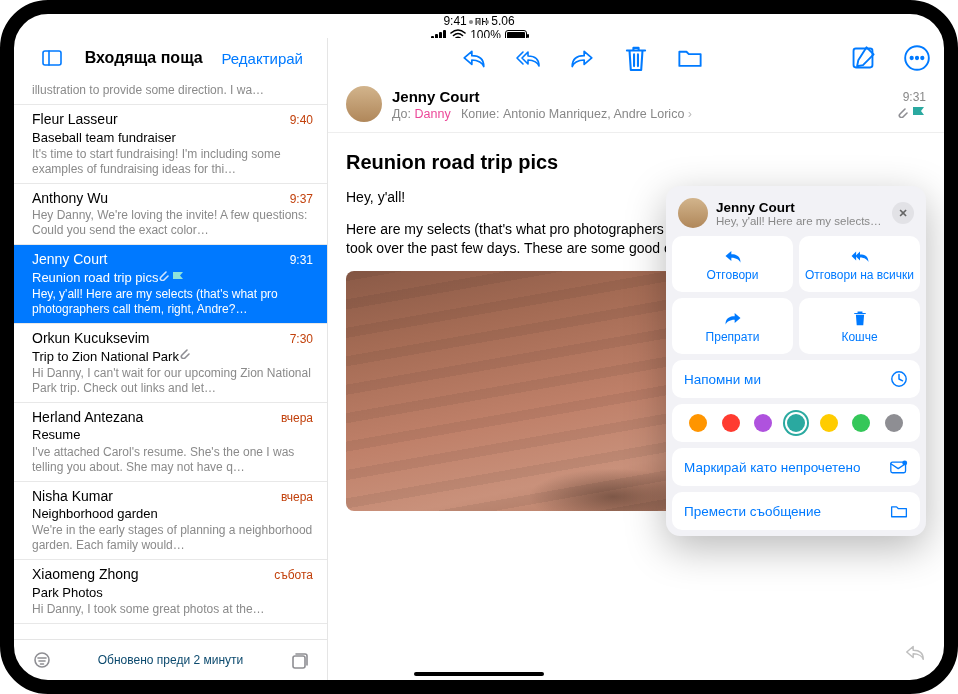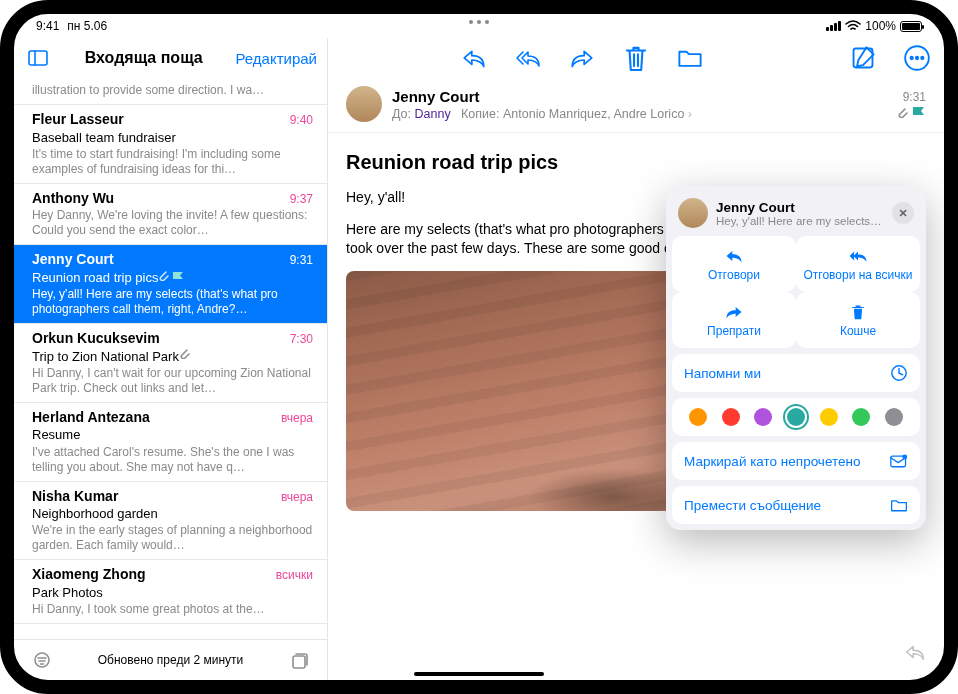--- a/index.html
+++ b/index.html
@@ -1,67 +1,67 @@
 <!DOCTYPE html>
 <html><head>
 <meta charset="utf-8">
 <style>
   * { box-sizing: border-box; margin: 0; padding: 0; font-family: -apple-system, "Helvetica Neue", Arial, sans-serif; }
   body { width: 958px; height: 694px; background: #fff; position: relative; overflow: hidden; }
   .frame { position: absolute; inset: 0; border: 14px solid #000; border-radius: 48px; pointer-events: none; z-index: 100; }
   .screen { position: absolute; left: 14px; top: 14px; right: 14px; bottom: 14px; display: flex; flex-direction: column; background: #fff; border-radius: 34px; overflow: hidden; }
 
   
-  .status { height: 24px; display: flex; justify-content: space-between; align-items: center; padding: 0 22px; font-size: 12px; }
+  .status { height: 24px; display: flex; justify-content: space-between; align-items: center; padding: 0 22px; font-size: 12px; flex-direction: column; }
   .status-left { display: flex; gap: 8px; align-items: center; }
   .status-right { display: flex; gap: 4px; align-items: center; }
   .sig { display: flex; gap: 1px; align-items: flex-end; }
   .sig span { width: 3px; background: #000; border-radius: 1px; }
   .wifi, .batt { font-size: 12px; }
   .batt-shell { display: inline-flex; align-items: center; gap: 2px; }
   .batt-body { width: 22px; height: 11px; border: 1px solid #000; border-radius: 3px; position: relative; }
   .batt-body::after { content: ""; position: absolute; right: -3px; top: 3px; width: 2px; height: 4px; background: #000; border-radius: 1px; }
   .batt-fill { position: absolute; inset: 1px; background: #000; border-radius: 1px; }
 
   .home-dots { position: absolute; left: 50%; top: 6px; transform: translateX(-50%); display: flex; gap: 4px; }
   .home-dots span { width: 4px; height: 4px; border-radius: 50%; background: #888; }
 
   .content { flex: 1; display: flex; overflow: hidden; }
 
   
   .sidebar { width: 314px; display: flex; flex-direction: column; border-right: 1px solid #e5e5e5; background: #fff; }
-  .sb-head { display: flex; align-items: center; padding: 6px 10px 4px; gap: 8px; }
+  .sb-head { display: flex; align-items: center; padding: 6px 24px 4px; gap: 8px; }
   .icon-btn { width: 28px; height: 28px; display: flex; align-items: center; justify-content: center; color: #007aff; }
   .sb-title { flex: 1; text-align: center; font-weight: 700; font-size: 16px; }
   .sb-edit { color: #007aff; font-size: 15px; }
   .msg-list { flex: 1; overflow: hidden; }
   .msg-item { padding: 6px 14px 6px 18px; border-bottom: 1px solid #e8e8e8; font-size: 12.5px; line-height: 1.25; cursor: default; }
   .msg-item .row1 { display: flex; justify-content: space-between; align-items: baseline; }
-  .msg-item .sender { font-weight: 700; font-size: 14px; }
-  .msg-item .time { font-size: 12px; color: #ec4899; }
+  .msg-item .sender { font-weight: 400; font-size: 14px; }
+  .msg-item .time { font-size: 12px; color: #c2410c; }
   .msg-item .subj { font-size: 13px; color: #000; margin-top: 1px; }
   .msg-item .prev { color: #8a8a8a; font-size: 12px; margin-top: 1px; display: -webkit-box; -webkit-line-clamp: 2; -webkit-box-orient: vertical; overflow: hidden; }
   .msg-item.sel { background: #0079ff; color: #fff; }
   .msg-item.sel .sender, .msg-item.sel .subj, .msg-item.sel .prev, .msg-item.sel .time { color: #fff; }
   .subjrow { display: flex; justify-content: flex-start; align-items: center; }
-  .sb-foot { display: flex; align-items: center; justify-content: space-between; padding: 6px 14px; border-top: 1px solid #e5e5e5; font-size: 12px; color: #000000; }
+  .sb-foot { display: flex; align-items: center; justify-content: space-between; padding: 6px 14px; border-top: 1px solid #e5e5e5; font-size: 12px; color: #0c4a6e; }
 
   
   .main { flex: 1; display: flex; flex-direction: column; background: #fff; position: relative; }
   .toolbar { height: 40px; display: flex; align-items: center; justify-content: center; gap: 28px; padding: 0 14px; color: #007aff; }
   .toolbar .spacer { flex: 1; }
   .tool { width: 26px; height: 26px; display: flex; align-items: center; justify-content: center; }
 
   .msg-head { padding: 8px 18px 10px; border-bottom: 1px solid #eee; }
   .msg-head .row { display: flex; align-items: center; gap: 10px; }
   .avatar { width: 36px; height: 36px; border-radius: 50%; background: linear-gradient(#d2b48c,#b0875a); flex-shrink: 0; }
   .msg-head .name { font-weight: 600; font-size: 15px; }
   .recip { font-size: 12.5px; color: #888; margin-top: 2px; }
   .recip .lbl { color: #888; }
-  .recip .val { color: #4c1d95; }
+  .recip .val { color: #ec4899; }
   .recip .cc { color: #888; }
   .head-meta { margin-left: auto; text-align: right; font-size: 12px; color: #888; }
 
   .body { flex: 1; padding: 18px; overflow: hidden; position: relative; }
   .body h2 { font-size: 20px; font-weight: 800; margin-bottom: 14px; }
   .body p { font-size: 14px; margin-bottom: 12px; line-height: 1.4; }
   .photo { margin-top: 8px; width: 100%; height: 240px; border-radius: 8px; background:
       radial-gradient(ellipse 120px 40px at 46% 94%, rgba(60,40,30,.5), transparent 70%),
       linear-gradient(168deg, #8a5a47 0%, #a46b54 22%, #bf8069 50%, #c9917b 70%, #a46b54 100%);
       position: relative; overflow: hidden; }
@@ -70,21 +70,21 @@
 
   
   .popover { position: absolute; right: 18px; top: 148px; width: 260px; background: #f2f2f6; border-radius: 14px; box-shadow: 0 12px 40px rgba(0,0,0,.28); padding: 6px; z-index: 50; }
   .pop-head { display: flex; align-items: center; gap: 8px; padding: 6px 6px 8px; }
   .pop-head .avatar { width: 30px; height: 30px; }
   .pop-head .ph-t { flex: 1; overflow: hidden; }
   .pop-head .name { font-size: 13.5px; font-weight: 700; }
   .pop-head .prev { font-size: 11.5px; color: #888; white-space: nowrap; overflow: hidden; text-overflow: ellipsis; }
   .pop-close { width: 22px; height: 22px; background: #e2e2e6; border-radius: 50%; display: flex; align-items: center; justify-content: center; color: #666; font-size: 11px; font-weight: 700; }
 
-  .grid2 { display: grid; grid-template-columns: 1fr 1fr; margin-bottom: 6px; }
+  .grid2 { display: grid; grid-template-columns: 1fr 1fr; gap: 6px; margin-bottom: 6px; }
   .pbtn { background: #fff; border-radius: 10px; height: 56px; display: flex; flex-direction: column; align-items: center; justify-content: center; color: #007aff; font-size: 12px; gap: 3px; }
   .pbtn svg { width: 20px; height: 18px; }
 
   .plist { display: flex; flex-direction: column; gap: 6px; }
   .prow { background: #fff; border-radius: 10px; height: 38px; display: flex; align-items: center; justify-content: space-between; padding: 0 12px; color: #007aff; font-size: 13.5px; }
   .prow svg { width: 18px; height: 18px; }
   .colors { background: #fff; border-radius: 10px; height: 38px; display: flex; align-items: center; justify-content: space-around; padding: 0 10px; }
   .cdot { width: 18px; height: 18px; border-radius: 50%; }
   .cdot.sel { box-shadow: 0 0 0 2px #fff, 0 0 0 4px #2aa9a0; }
 
@@ -211,21 +211,21 @@
             </div>
             <div class="subjrow">
               <span class="subj">Neighborhood garden</span>
               <span></span>
             </div>
             <div class="prev">We're in the early stages of planning a neighborhood garden. Each family would…</div>
           </div>
           <div class="msg-item">
             <div class="row1">
               <span class="sender">Xiaomeng Zhong</span>
-              <span class="time">всички</span>
+              <span class="time">събота</span>
             </div>
             <div class="subjrow">
               <span class="subj">Park Photos</span>
               <span></span>
             </div>
             <div class="prev">Hi Danny, I took some great photos at the…</div>
           </div>
         </div>
       <div class="sb-foot">
         <div class="icon-btn" style="color:#8e8e93">

